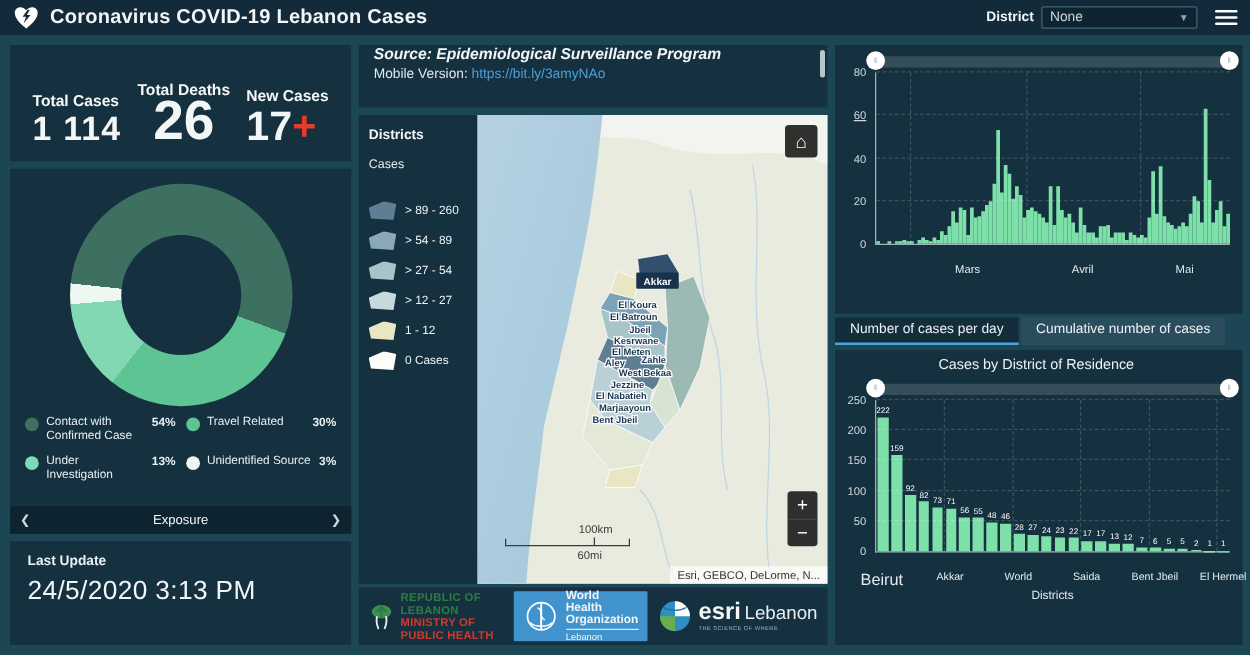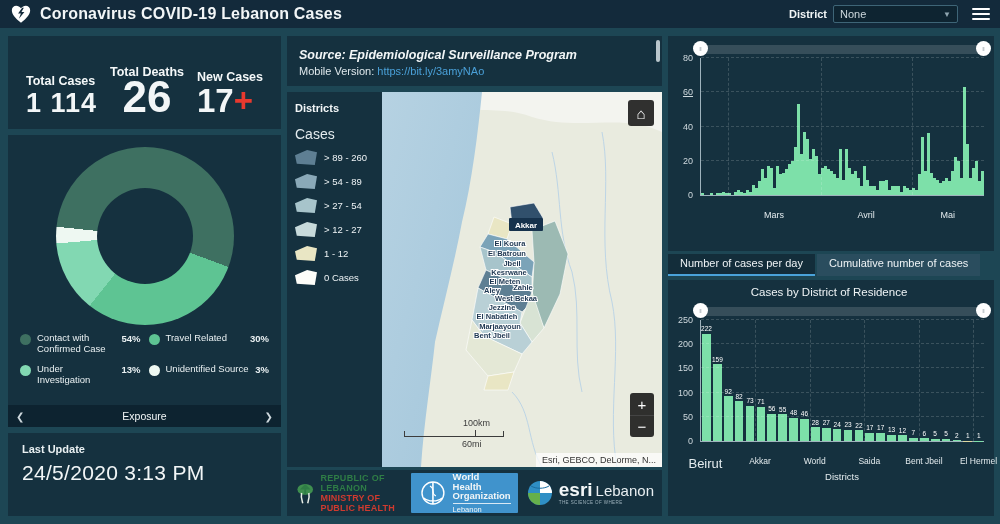--- a/index.html
+++ b/index.html
@@ -59,31 +59,31 @@
     display:flex; align-items:center; justify-content:space-between; padding:0 8px; font-size:10.5px;
   }
   .exp-footer .arrow { cursor:pointer; font-size:10px; color:#cfd9de; }
 
   
   #update-panel { left:8px; top:433px; width:273px; height:83px; padding:10px 14px; }
   #update-panel .lab { font-size:11px; font-weight:700; color:#e9f0f2; }
   #update-panel .val { font-size:21px; margin-top:6px; letter-spacing:.3px; }
 
   
-  #source-panel { left:287px; top:36px; width:375px; height:50px; padding:12px 12px; }
+  #source-panel { left:287px; top:36px; width:375px; height:50px; padding:0 12px; }
   #source-panel .l1 { font-size:12.5px; font-weight:700; font-style:italic; }
   #source-panel .l2 { font-size:11px; margin-top:3px; color:#dfe8ec; }
   #source-panel .l2 a { color:#4aa0d8; text-decoration:none;text-align:center; }
   #source-panel .sbar { position:absolute; right:2px; top:4px; width:4px; height:22px; background:#b9c6cc; border-radius:2px; }
 
   
   #map-panel { left:287px; top:92px; width:375px; height:375px; display:flex; }
   .map-legend { width:95px; padding:10px 8px; flex:0 0 auto; }
   .map-legend .t1 { font-size:11px; font-weight:700; margin-bottom:12px; }
-  .map-legend .t2 { font-size:14px; margin-bottom:8px; color:#e3ebee; }
+  .map-legend .t2 { font-size:10px; margin-bottom:24px; color:#e3ebee; }
   .lg-row { display:flex; align-items:center; margin-bottom:9px; }
   .lg-swatch { width:22px; height:15px; margin-right:7px; flex:0 0 auto;
     clip-path:polygon(0% 35%, 55% 0%, 100% 15%, 90% 100%, 8% 92%); }
   .lg-row .lab { font-size:9.5px; color:#eef3f5; }
   .map-wrap { position:relative; flex:1; background:#e9ebdf; overflow:hidden; }
   .map-wrap svg.basemap { position:absolute; inset:0; }
   .map-home {
     position:absolute; top:8px; right:8px; width:26px; height:26px; background:rgba(20,20,20,.88);
     border-radius:3px; color:#fff; display:flex; align-items:center; justify-content:center;
     font-size:15px; cursor:pointer;

